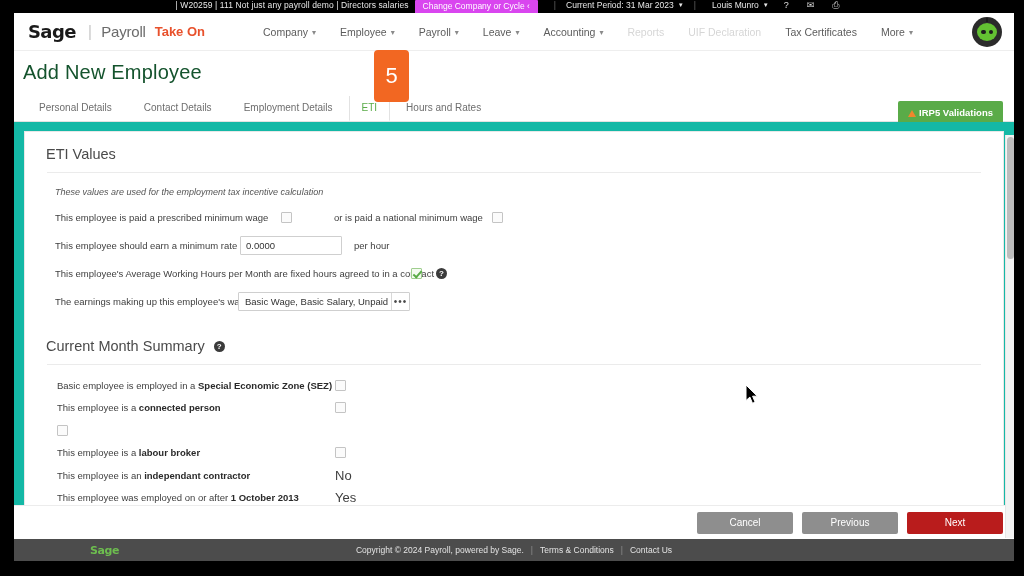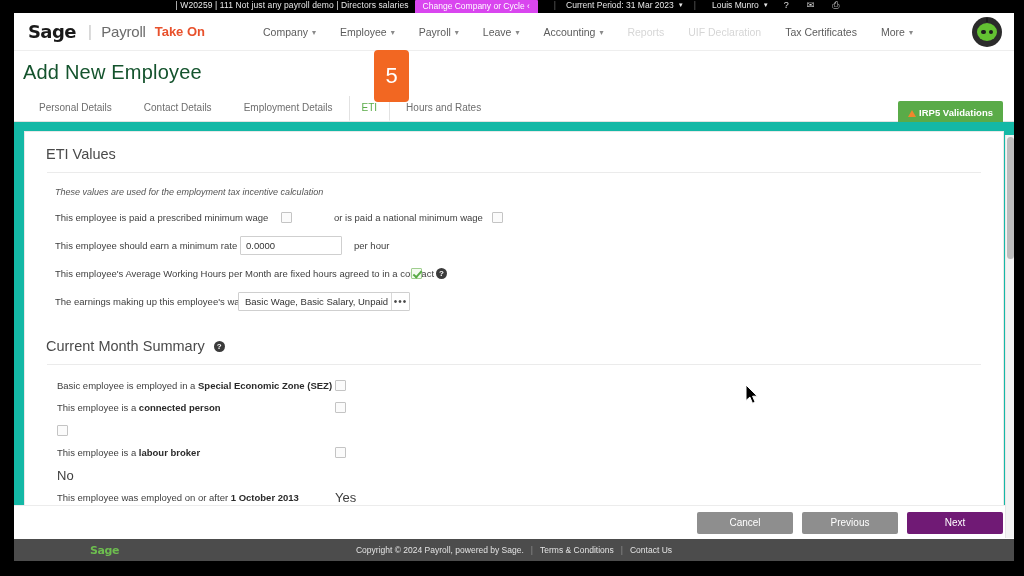--- a/index.html
+++ b/index.html
@@ -380,21 +380,21 @@
     height: 22px;
     font-size: 10px;
     color: #ffffff;
     display: flex;
     align-items: center;
     justify-content: center;
     border-radius: 2px;
     cursor: pointer;
   }
   .btn.grey { background: #8e8e8e; }
-  .btn.green { background: #701a75; }
+  .btn.green { background: #b91c1c; }
 
   
   .pagefooter {
     position: absolute;
     left: 0; bottom: 0;
     width: 1000px;
     height: 22px;
     background: #4c4c4c;
     display: flex;
     align-items: center;
@@ -572,20 +572,21 @@
           <div class="srow">
             <span class="cb"></span>
           </div>
 
           <div class="srow">
             <span class="slbl"><span>This employee is a </span><b>labour broker</b></span>
             <span class="cb"></span>
           </div>
 
           <div class="srow">
+            <span class="slbl"><span>This employee is an </span><b>independant contractor</b></span>
             <span class="sval">No</span>
           </div>
 
           <div class="srow">
             <span class="slbl"><span>This employee was employed on or after </span><b>1 October 2013</b></span>
             <span class="sval">Yes</span>
           </div>
 
           <div class="srow">
             <span class="slbl">This employee's rate per hour is R 0.0000</span>

